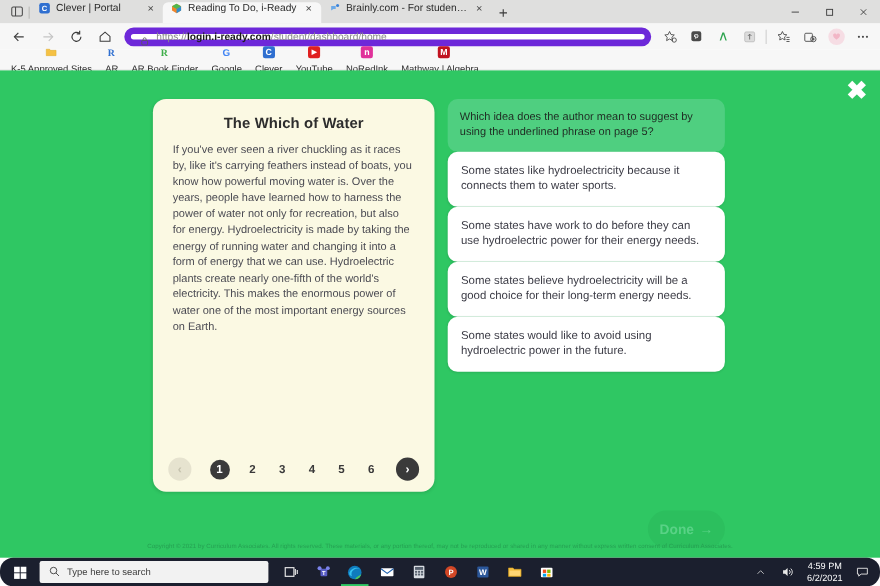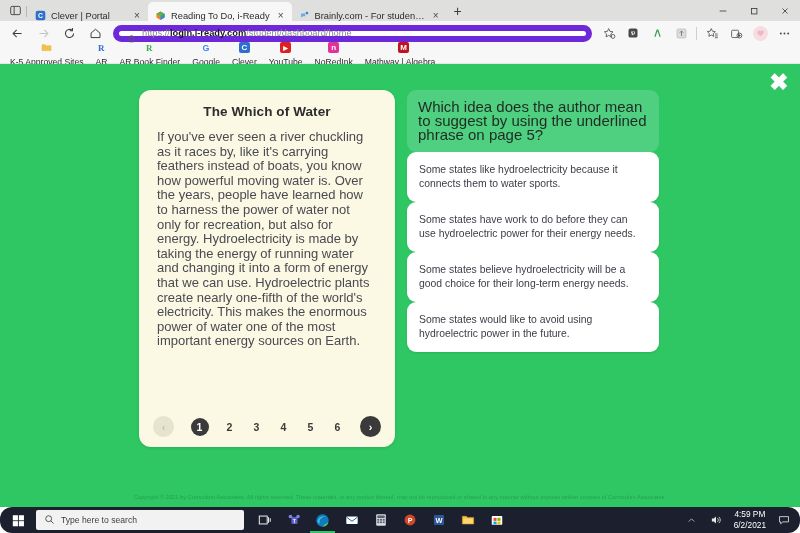--- a/index.html
+++ b/index.html
@@ -15,21 +15,21 @@
 
   .tabstrip {
     height: 21px; background: #dfdfde; display: flex; align-items: flex-end;
     padding-left: 2px; position: relative;
   }
   .tab-sysicon {
     width: 26px; height: 21px; display: flex; align-items: center; justify-content: center;
   }
   .tab-sysicon svg { width: 11px; height: 11px; }
   .tab {
-    height: 19px; display: flex; align-items: flex-end; gap: 5px;
+    height: 19px; display: flex; align-items: flex-start; gap: 5px;
     padding: 0 5px 0 7px; border-radius: 5px 5px 0 0;
     font-size: 9px; color: #2b2b2b; max-width: 155px; min-width: 120px;
     position: relative;
   }
   .tab.active { background: #f7f7f7; }
   .tab .sep { position: absolute; left: -2px; top: 4px; height: 11px; width: 1px; background: #b8b8b7; }
   .tab-favicon { width: 11px; height: 11px; flex: 0 0 11px; display:flex; align-items:center; justify-content:center;}
   .tab-title { flex: 1; white-space: nowrap; overflow: hidden; text-overflow: ellipsis; font-size: 9.3px;}
   .tab-close { width: 12px; height: 12px; display:flex;align-items:center;justify-content:center; font-size: 10px; color: #4a4a4a; flex:0 0 12px;}
   .tab-new { width: 22px; height: 20px; display:flex;align-items:center;justify-content:center; font-size: 14px; color: #3b3b3b; font-weight: 300;}
@@ -78,21 +78,21 @@
     position: absolute; left: 139px; top: 26px; width: 256px; height: 357px;
     background: #fbf9e3; border-radius: 12px;
     box-shadow: 0 1px 3px rgba(0,0,0,0.12);
     padding: 14px 18px 0 18px;
   }
   .passage-title {
     text-align: center; font-size: 13.5px; font-weight: 700; color: #2d2d2d;
     letter-spacing: 0.1px; margin-bottom: 11px;
   }
   .passage-body {
-    font-size: 13px; line-height: 14.6px; color: #4a4a52;
+    font-size: 10px; line-height: 14.6px; color: #4a4a52;
   }
 
   .pager {
     position: absolute; left: 14px; right: 14px; bottom: 10px;
     display: flex; align-items: center; justify-content: space-between;
   }
   .pg-btn {
     width: 21px; height: 21px; border-radius: 50%; display:flex;align-items:center;justify-content:center;
     font-size: 11px; font-weight: 700;
   }
@@ -101,21 +101,21 @@
   .pg-nums { display: flex; align-items: center; gap: 15px; }
   .pg-num { font-size: 10.5px; color: #3a3a3a; font-weight: 700; width: 12px; text-align: center;}
   .pg-num.active {
     background: #3a3a3a; color: #ffffff; width: 18px; height: 18px; border-radius: 50%;
     display: flex; align-items: center; justify-content: center;
   }
 
   .question-col { position: absolute; left: 407px; top: 26px; width: 252px; }
   .q-header {
     background: #4fcf80; border-radius: 9px; padding: 10px 11px;
-    font-size: 15px; line-height: 14px; color: #1f2b22; font-weight: 500;
+    font-size: 10px; line-height: 14px; color: #1f2b22; font-weight: 500;
   }
   .choice {
     background: #ffffff; border-radius: 9px; margin-top: 0;
     padding: 11px 12px; font-size: 10.4px; line-height: 14px; color: #3c3c46;
     box-shadow: 0 1px 2px rgba(0,0,0,0.10);
   }
 
   .done-btn {
     position: absolute; left: 589px; top: 400px; width: 70px; height: 34px;
     background: #2cbf5e; border-radius: 17px;
@@ -383,20 +383,24 @@
     </div>
 
     <div class="question-col">
       <div class="q-header">Which idea does the author mean to suggest by using the underlined phrase on page 5?</div>
       <div class="choice">Some states like hydroelectricity because it connects them to water sports.</div>
       <div class="choice">Some states have work to do before they can use hydroelectric power for their energy needs.</div>
       <div class="choice">Some states believe hydroelectricity will be a good choice for their long-term energy needs.</div>
       <div class="choice">Some states would like to avoid using hydroelectric power in the future.</div>
     </div>
 
+    <div class="done-btn">
+      <span>Done</span>
+      <span>→</span>
+    </div>
 
     <div class="copyright">Copyright © 2021 by Curriculum Associates. All rights reserved. These materials, or any portion thereof, may not be reproduced or shared in any manner without express written consent of Curriculum Associates.</div>
   </div>
 
   <div class="taskbar">
     <div class="tb-start">
       <svg viewBox="0 0 16 16" width="13" height="13">
           <rect x="1" y="1.5" width="6.3" height="6.3" fill="#ffffff"></rect>
           <rect x="8.4" y="1.5" width="6.3" height="6.3" fill="#ffffff"></rect>
           <rect x="1" y="8.8" width="6.3" height="6.3" fill="#ffffff"></rect>

